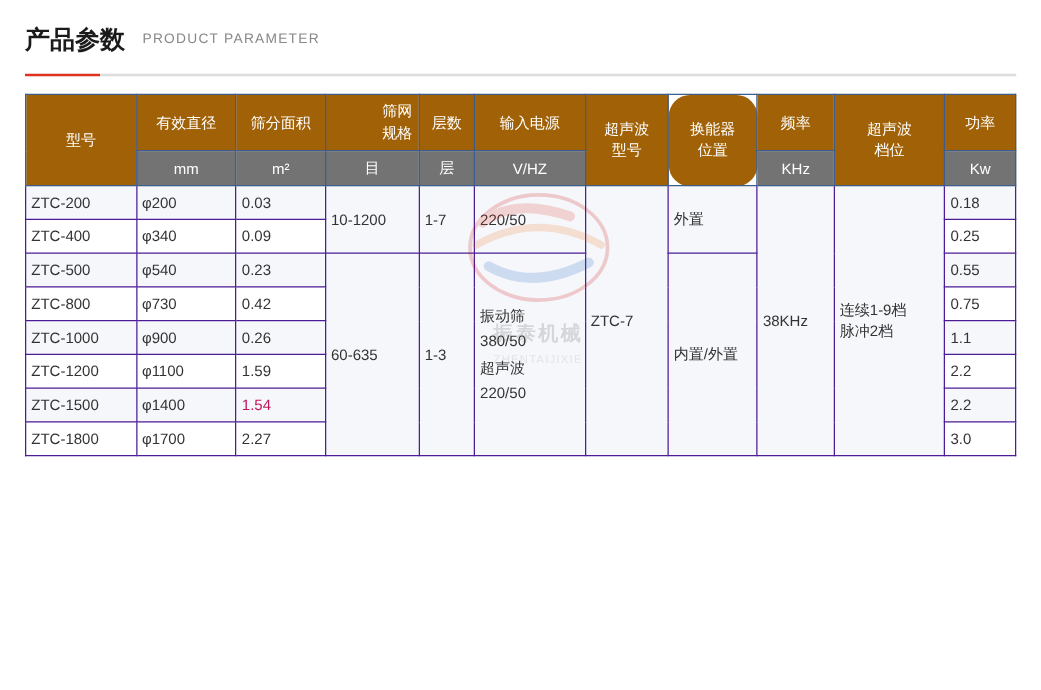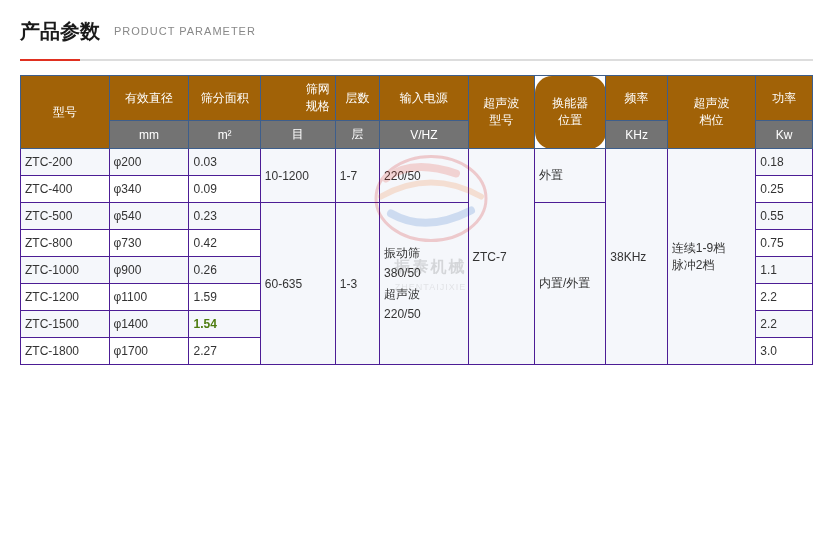--- a/index.html
+++ b/index.html
@@ -188,21 +188,21 @@
       <tr>
         <td>ZTC-1200</td>
         <td>φ1100</td>
         <td>1.59</td>
         <td>2.2</td>
       </tr>
 
       <tr>
         <td>ZTC-1500</td>
         <td>φ1400</td>
-        <td style="color:#4d7c0f;font-weight:bold;">1.54</td>
+        <td style="color:#be185d;font-weight:normal;">1.54</td>
         <td>2.2</td>
       </tr>
 
       <tr>
         <td>ZTC-1800</td>
         <td>φ1700</td>
         <td>2.27</td>
         <td>3.0</td>
       </tr>
     </tbody>

